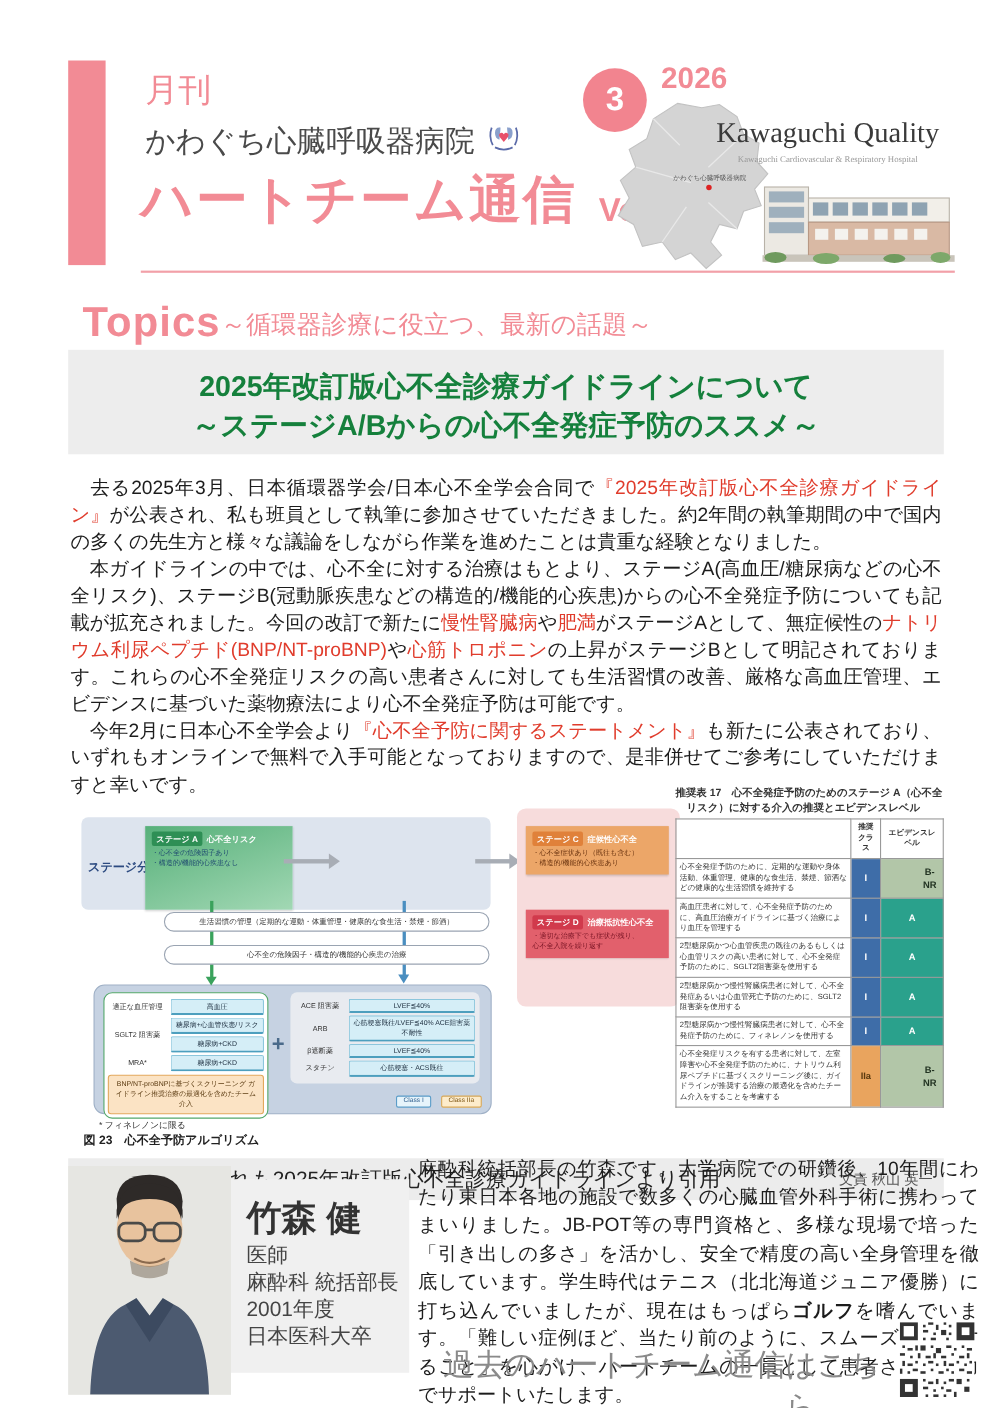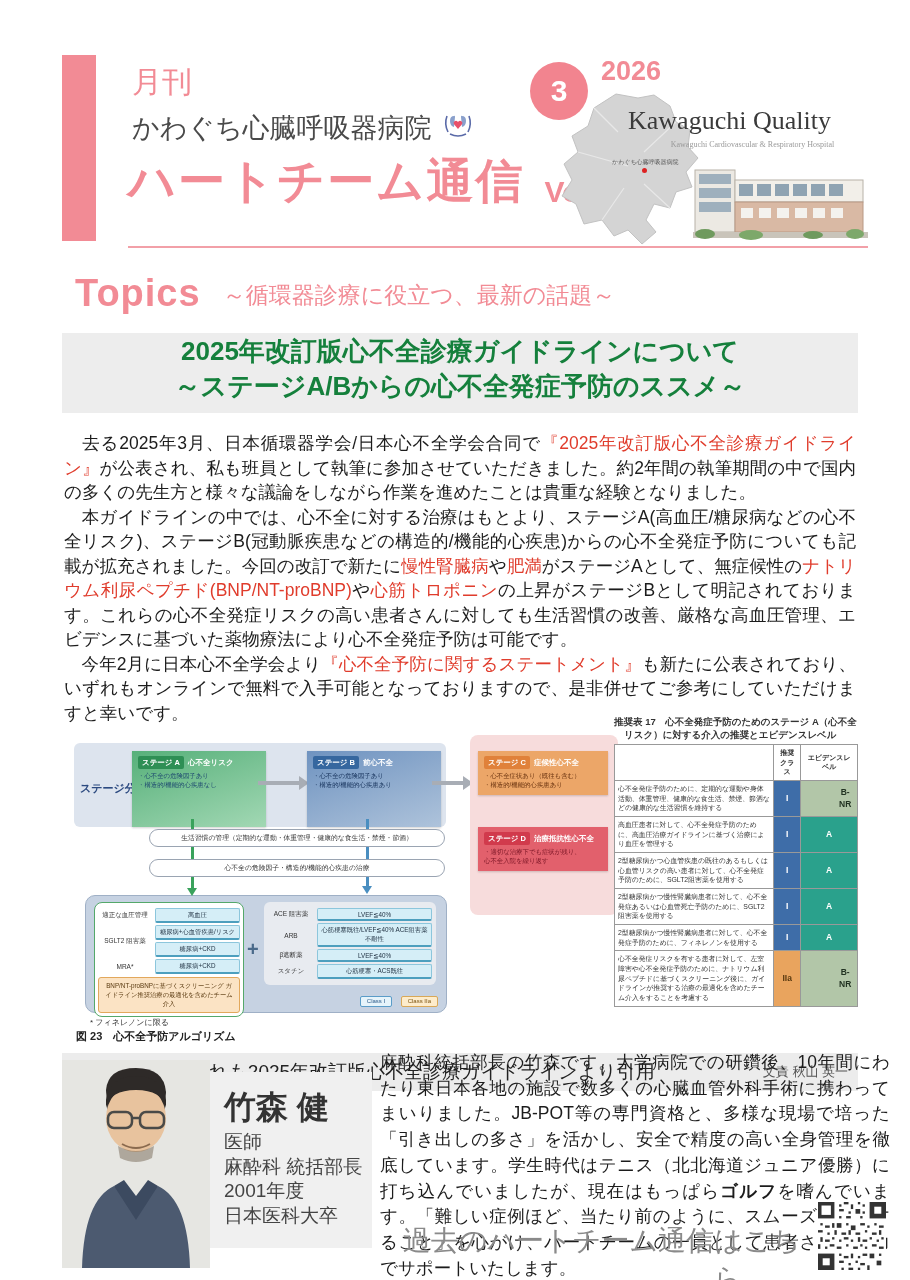--- a/index.html
+++ b/index.html
@@ -13,36 +13,36 @@
   .hdr-title-row{position:absolute;left:128px;top:150px;display:flex;align-items:flex-end;gap:20px;}
   .hdr-title{font-size:47px;font-weight:bold;color:#f28b95;letter-spacing:2px;}
   .hdr-vol{font-size:30px;font-weight:bold;color:#f28b95;padding-bottom:4px;}
   .month-circle{position:absolute;left:530px;top:62px;width:58px;height:58px;border-radius:50%;
                 background:#f2848f;display:flex;align-items:center;justify-content:center;}
   .month-circle span{color:#fff;font-size:30px;font-weight:bold;}
   .hdr-year{position:absolute;left:601px;top:56px;font-size:27px;font-weight:bold;color:#f28b95;}
   .map-wrap{position:absolute;left:558px;top:92px;width:175px;height:155px;}
   .map-label{position:absolute;left:612px;top:158px;font-size:6px;color:#555;white-space:nowrap;}
   .map-pin{position:absolute;left:642px;top:168px;width:5px;height:5px;border-radius:50%;background:#d22;}
-  .brand{position:absolute;left:628px;top:106px;width:215px;
+  .brand{position:absolute;left:645px;top:106px;width:215px;text-align:center;
          font-family:"Liberation Serif","DejaVu Serif",serif;font-size:26px;color:#3a3a3a;}
   .brand-sub{position:absolute;left:645px;top:140px;width:215px;text-align:center;
              font-family:"Liberation Serif","DejaVu Serif",serif;font-size:8px;color:#999;}
   .building{position:absolute;left:693px;top:156px;width:175px;height:88px;}
   .hdr-rule{position:absolute;left:128px;top:246px;width:740px;height:2px;background:#f2a0a8;}
 
   
-  .topics{position:absolute;left:75px;top:272px;display:flex;align-items:flex-end;gap:22px;}
+  .topics{position:absolute;left:75px;top:272px;display:flex;align-items:flex-end;gap:0;}
   .topics-label{font-size:38px;font-weight:bold;color:#f28b95;letter-spacing:1px;}
   .topics-sub{font-size:23px;color:#f28b95;padding-bottom:4px;}
 
   
   .article{position:absolute;left:62px;top:318px;width:796px;}
-  .article-title{background:#ededed;text-align:center;padding:1px 0 9px;
-                 font-size:26px;font-weight:bold;color:#15803c;line-height:1.35;margin-top:15px;}
+  .article-title{background:#ededed;text-align:center;padding:16px 0 9px;
+                 font-size:26px;font-weight:bold;color:#15803c;line-height:1.35;}
   .article-body{padding:18px 2px 0;font-size:17.5px;line-height:1.4;color:#1c1c1c;text-align:justify;}
   .article-body p{margin:0;}
   .red{color:#e03c2c;}
   .bold{font-weight:bold;}
 
   
   .figure-area{position:relative;height:318px;margin-top:4px;}
   .flowchart{position:absolute;left:10px;top:4px;width:548px;height:312px;}
   .band{position:absolute;left:2px;top:10px;width:372px;height:84px;background:#dde4ee;border-radius:6px;}
   .cls-label{position:absolute;left:8px;top:48px;font-size:11px;font-weight:bold;color:#2c4a80;}
@@ -223,28 +223,20 @@
           <div class="shead">
             <span class="chip">ステージ A</span>
             <span class="sname">心不全リスク</span>
           </div>
           <div class="sline">・心不全の危険因子あり</div>
           <div class="sline">・構造的/機能的心疾患なし</div>
         </div>
 
         <div class="harrow" style="left:186px;top:48px;width:42px;"></div>
 
-        <div class="stage stageB">
-          <div class="shead">
-            <span class="chip">ステージ B</span>
-            <span class="sname">前心不全</span>
-          </div>
-          <div class="sline">・心不全の危険因子あり</div>
-          <div class="sline">・構造的/機能的心疾患あり</div>
-        </div>
 
         <div class="harrow" style="left:360px;top:48px;width:32px;"></div>
 
         <div class="pink-panel">
           <div class="stage stageD">
             <div class="shead">
               <span class="chip">ステージ D</span>
               <span class="sname">治療抵抗性心不全</span>
             </div>
             <div class="sline">・適切な治療下でも症状が残り、</div>

